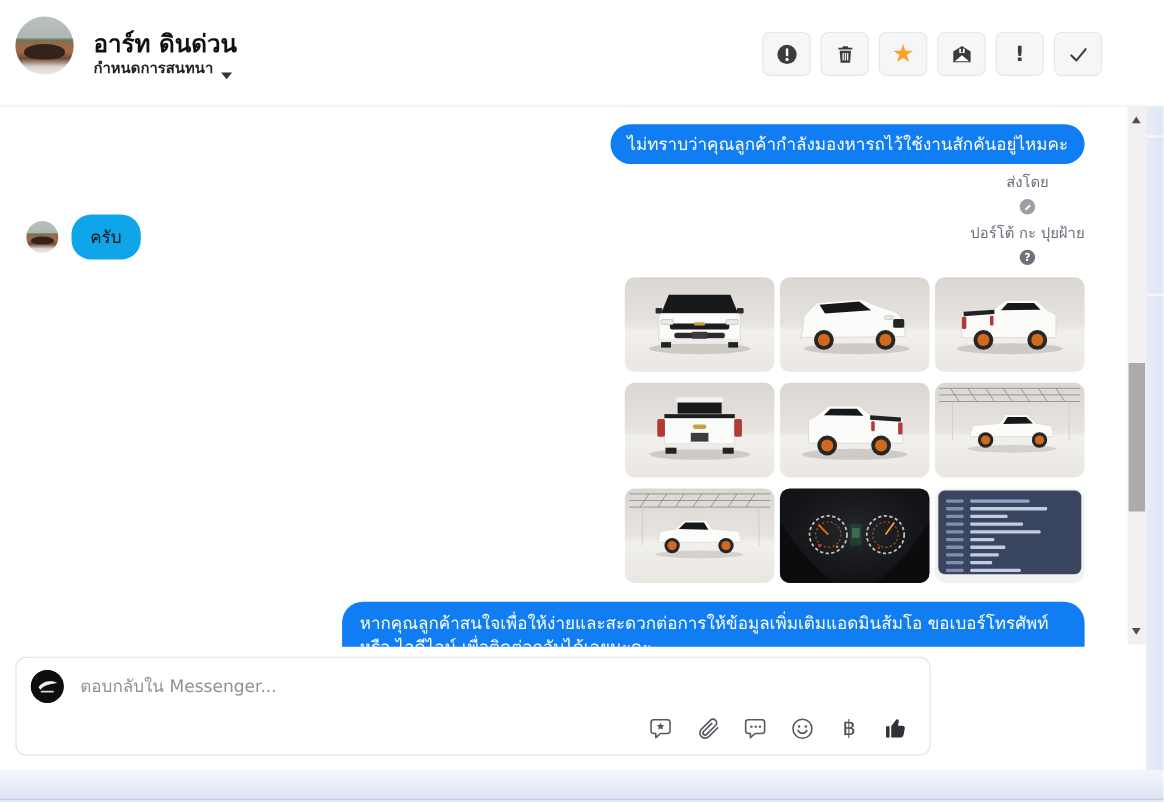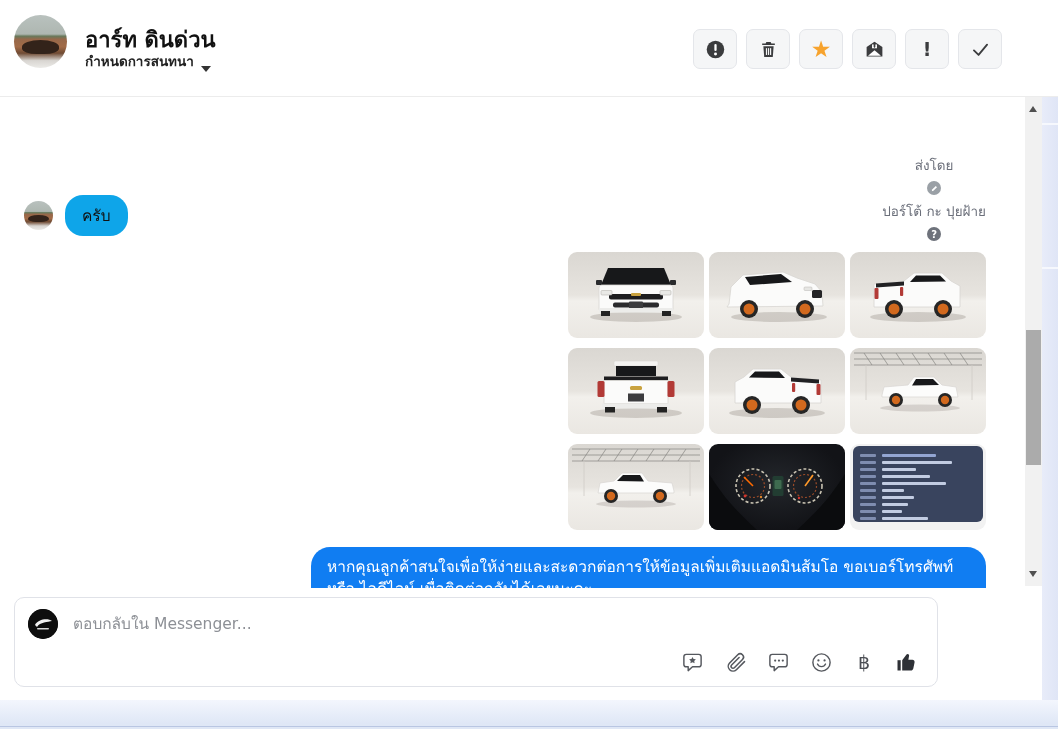--- a/index.html
+++ b/index.html
@@ -54,21 +54,21 @@
   .sarrow.down { bottom:9px; border-top:6px solid #505050; }
   .sthumb { position:absolute; left:1px; top:233px; width:15px; height:135px; background:#ababab; cursor:pointer; }
 
   
   .rstrip { position:absolute; left:1042px; top:97px; width:16px; height:603px; background:linear-gradient(90deg,#e8ecf9,#dfe5f6); }
   .rstrip .notch { position:absolute; left:0; width:100%; height:2px; background:#f6f8fd; }
   .bband { position:absolute; left:0; top:700px; width:1058px; height:29px; background:linear-gradient(180deg,#f3f6fd 0%,#dfe7f6 82%); }
   .bband::after { content:""; position:absolute; left:0; bottom:2px; width:100%; height:1px; background:#b9c6e2; }
 
   
-  .composer { position:absolute; left:14px; top:597px; width:924px; height:90px; background:#fff; border:1px solid #e0e2e8; border-radius:10px; }
+  .composer { position:absolute; left:14px; top:597px; width:832px; height:90px; background:#fff; border:1px solid #e0e2e8; border-radius:10px; }
   .comp-avatar { position:absolute; left:13px; top:11px; width:30px; height:30px; border-radius:50%; background:#101010; overflow:hidden; }
   .reply-input { position:absolute; left:58px; top:13px; width:700px; height:26px; border:none; outline:none; font-size:15.5px; color:#333; font-family:inherit; background:transparent; }
   .reply-input::placeholder { color:#8d9096; opacity:1; }
   .comp-icons { position:absolute; right:18px; bottom:12px; display:flex; align-items:center; gap:19px; }
   .cicon { width:24px; height:24px; display:flex; align-items:center; justify-content:center; cursor:pointer; color:#55585e; }
   .baht { font-size:19px; color:#4b4e54; line-height:1; }
 </style>
 </head>
 <body>
 
@@ -115,20 +115,21 @@
       <div class="abtn">
         <svg width="21" height="21" viewBox="0 0 24 24">
             <polyline points="4.5,13 9.8,18.2 19.5,6.5" fill="none" stroke="#3b3c3e" stroke-width="2.1" stroke-linecap="round" stroke-linejoin="round"></polyline>
           </svg>
       </div>
     </div>
   </div>
 
   <div class="chat">
 
+    <div class="bubble-out msg1">ไม่ทราบว่าคุณลูกค้ากำลังมองหารถไว้ใช้งานสักคันอยู่ไหมคะ</div>
 
     <div class="sentby">
       <span>ส่งโดย</span>
       <span class="mini-circ pencil-circ">
         <svg width="9" height="9" viewBox="0 0 10 10">
             <path d="M2 8l.4-1.8 4-4 1.4 1.4-4 4L2 8z" fill="#fff"></path>
           </svg>
       </span>
       <span>ปอร์โต้ กะ ปุยฝ้าย</span>
       <span class="mini-circ q-circ">?</span>

